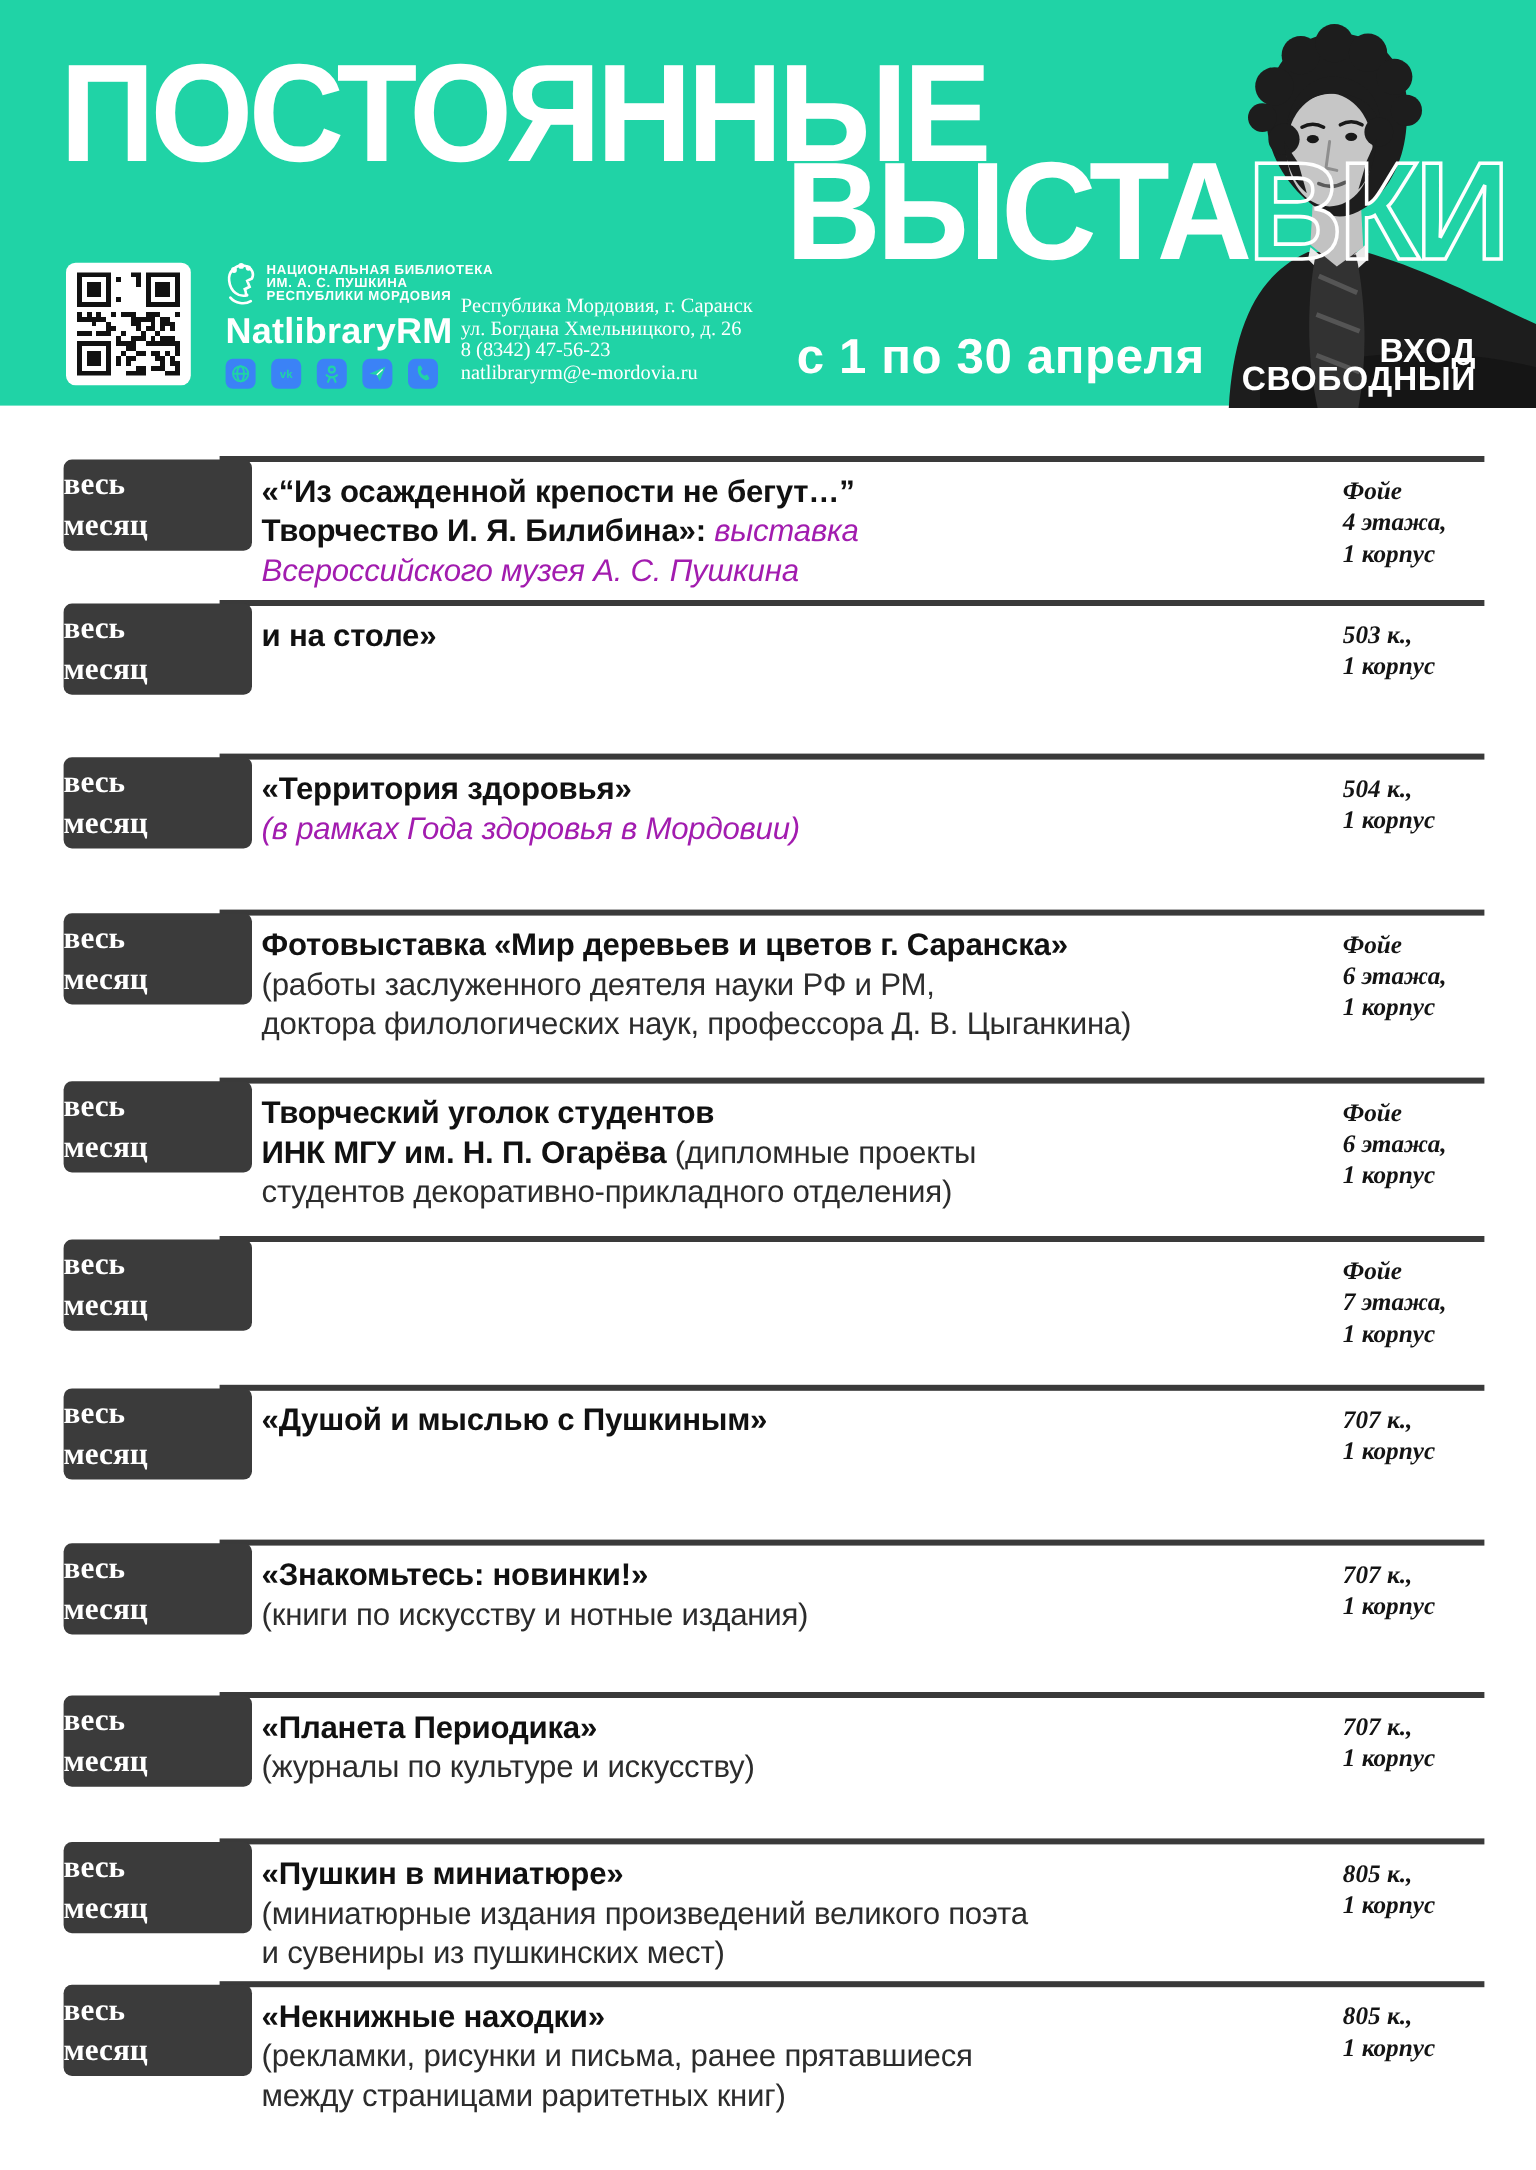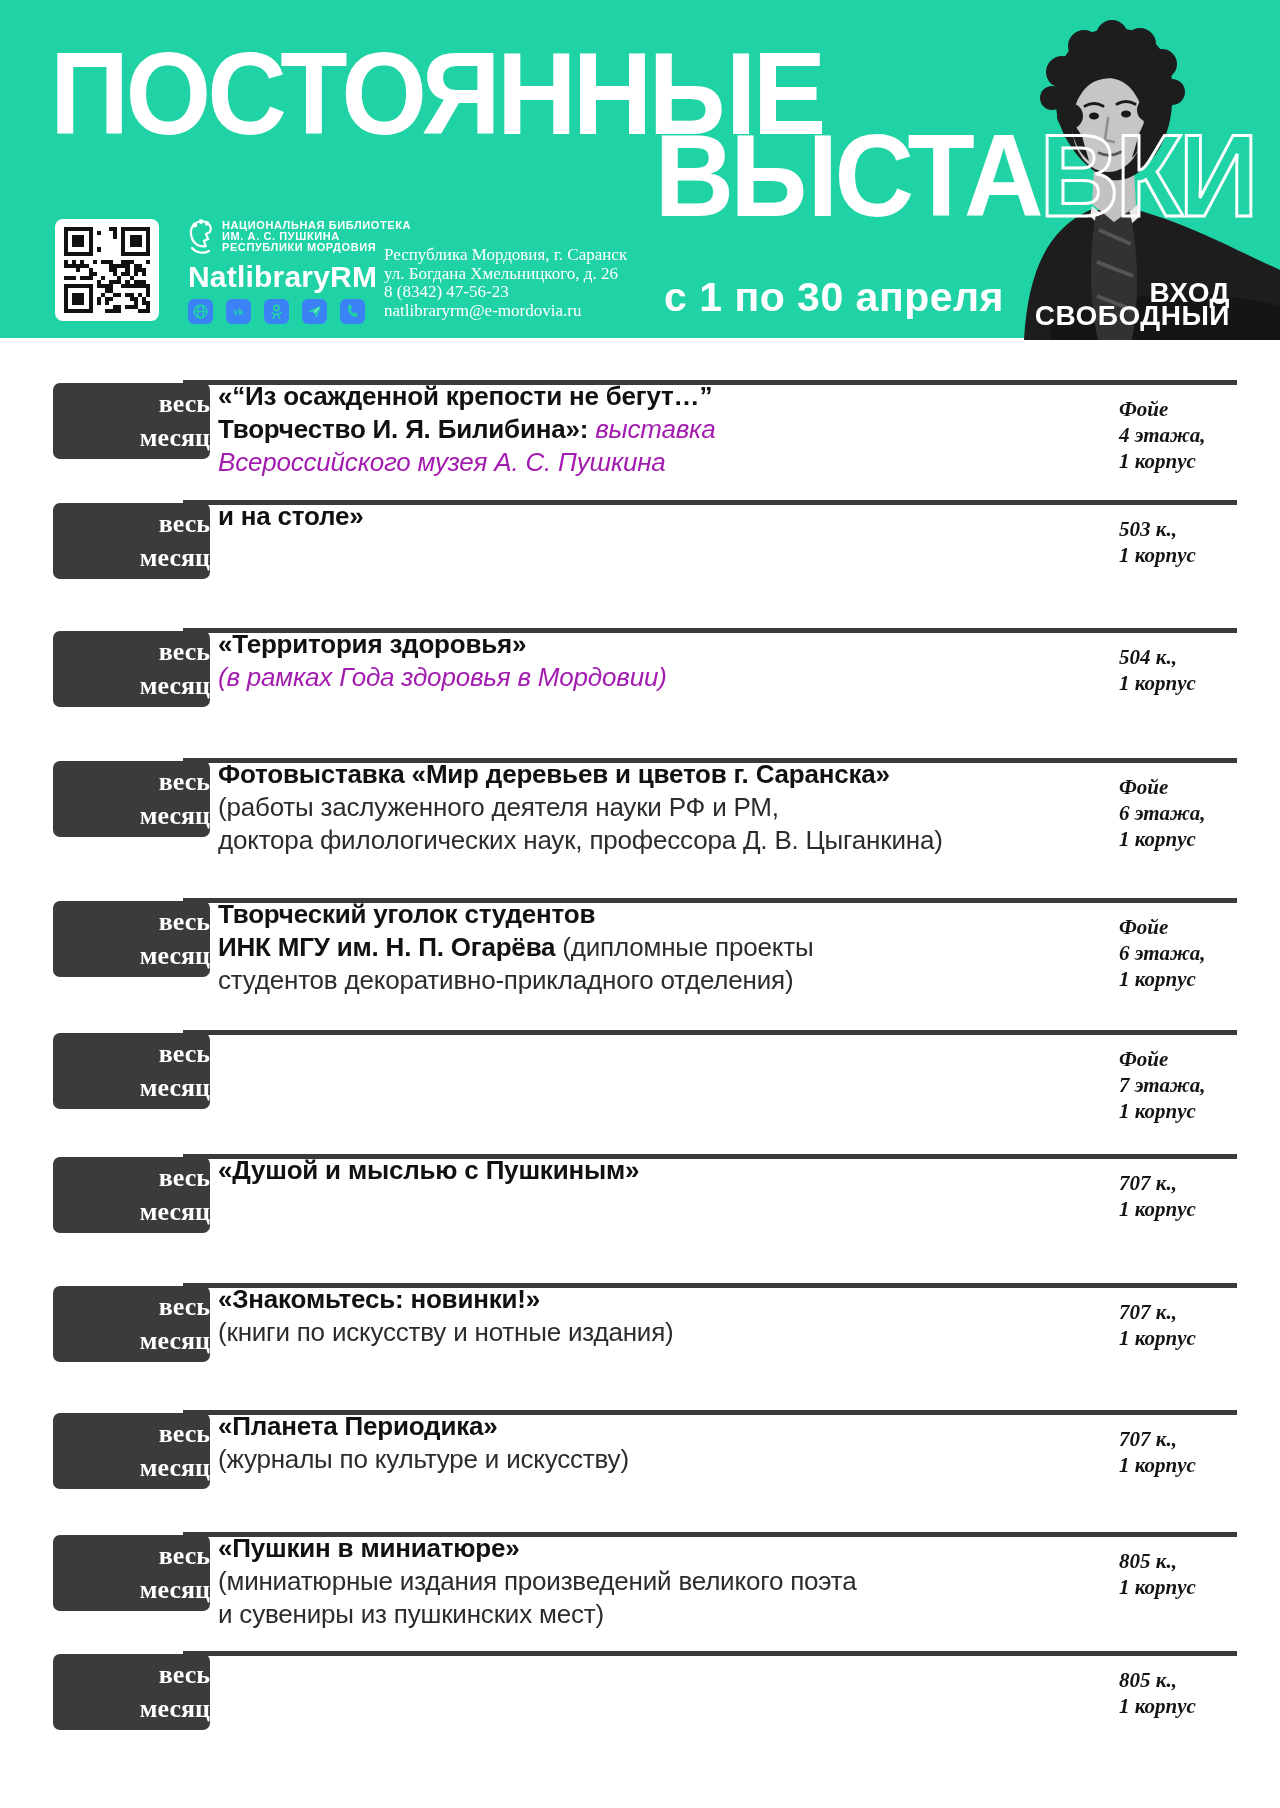--- a/index.html
+++ b/index.html
@@ -44,22 +44,22 @@
   .row:nth-child(2){min-height:128px}
   .row:nth-child(3){min-height:130px}
   .row:nth-child(4){min-height:140px}
   .row:nth-child(5){min-height:132px}
   .row:nth-child(6){min-height:124px}
   .row:nth-child(7){min-height:129px}
   .row:nth-child(8){min-height:127px}
   .row:nth-child(9){min-height:122px}
   .row:nth-child(10){min-height:119px}
   .row:nth-child(11){min-height:157px}
-  .badge{position:absolute;left:53px;top:3px;width:157px;height:76px;background:var(--dark);border-radius:7px;color:#fff;font-family:var(--serif);font-weight:700;font-size:26px;line-height:34px;display:flex;flex-direction:column;align-items:flex-end;justify-content:center;z-index:2}
-  .content{margin:0 170px 0 218px;padding-top:0}
+  .badge{position:absolute;left:53px;top:3px;width:157px;height:76px;background:var(--dark);border-radius:7px;color:#fff;font-family:var(--serif);font-weight:700;font-size:26px;line-height:34px;display:flex;flex-direction:column;align-items:flex-start;justify-content:center;z-index:2}
+  .content{margin:0 170px 0 218px;padding-top:13px}
   .line{font-size:26px;line-height:33px;color:#222;letter-spacing:-.2px}
   .seg-b{font-weight:700;color:var(--ink)}
   .seg-i{font-style:italic;font-weight:400;color:#a21caf}
   .seg-r{font-weight:400;color:#2c2c2c}
   .location{position:absolute;left:1119px;top:16px;width:130px;font-family:var(--serif);font-style:italic;font-weight:700;font-size:21px;line-height:26px;color:#141414}
 </style>
 </head>
 <body>
 
 <div class="header">
@@ -313,18 +313,23 @@
     <div class="location">
         <div>805 к.,</div>
         <div>1 корпус</div>
       </div>
   </div>
     <div class="row">
     <div class="badge">
         <div>весь</div>
         <div>месяц</div>
       </div>
+    <div class="content">
+        <div class="line"><span class="seg-b">«Некнижные находки»</span></div>
+        <div class="line"><span class="seg-r">(рекламки, рисунки и письма, ранее прятавшиеся</span></div>
+        <div class="line"><span class="seg-r">между страницами раритетных книг)</span></div>
+      </div>
     <div class="location">
         <div>805 к.,</div>
         <div>1 корпус</div>
       </div>
   </div>
   </div>
 
 </body></html>

